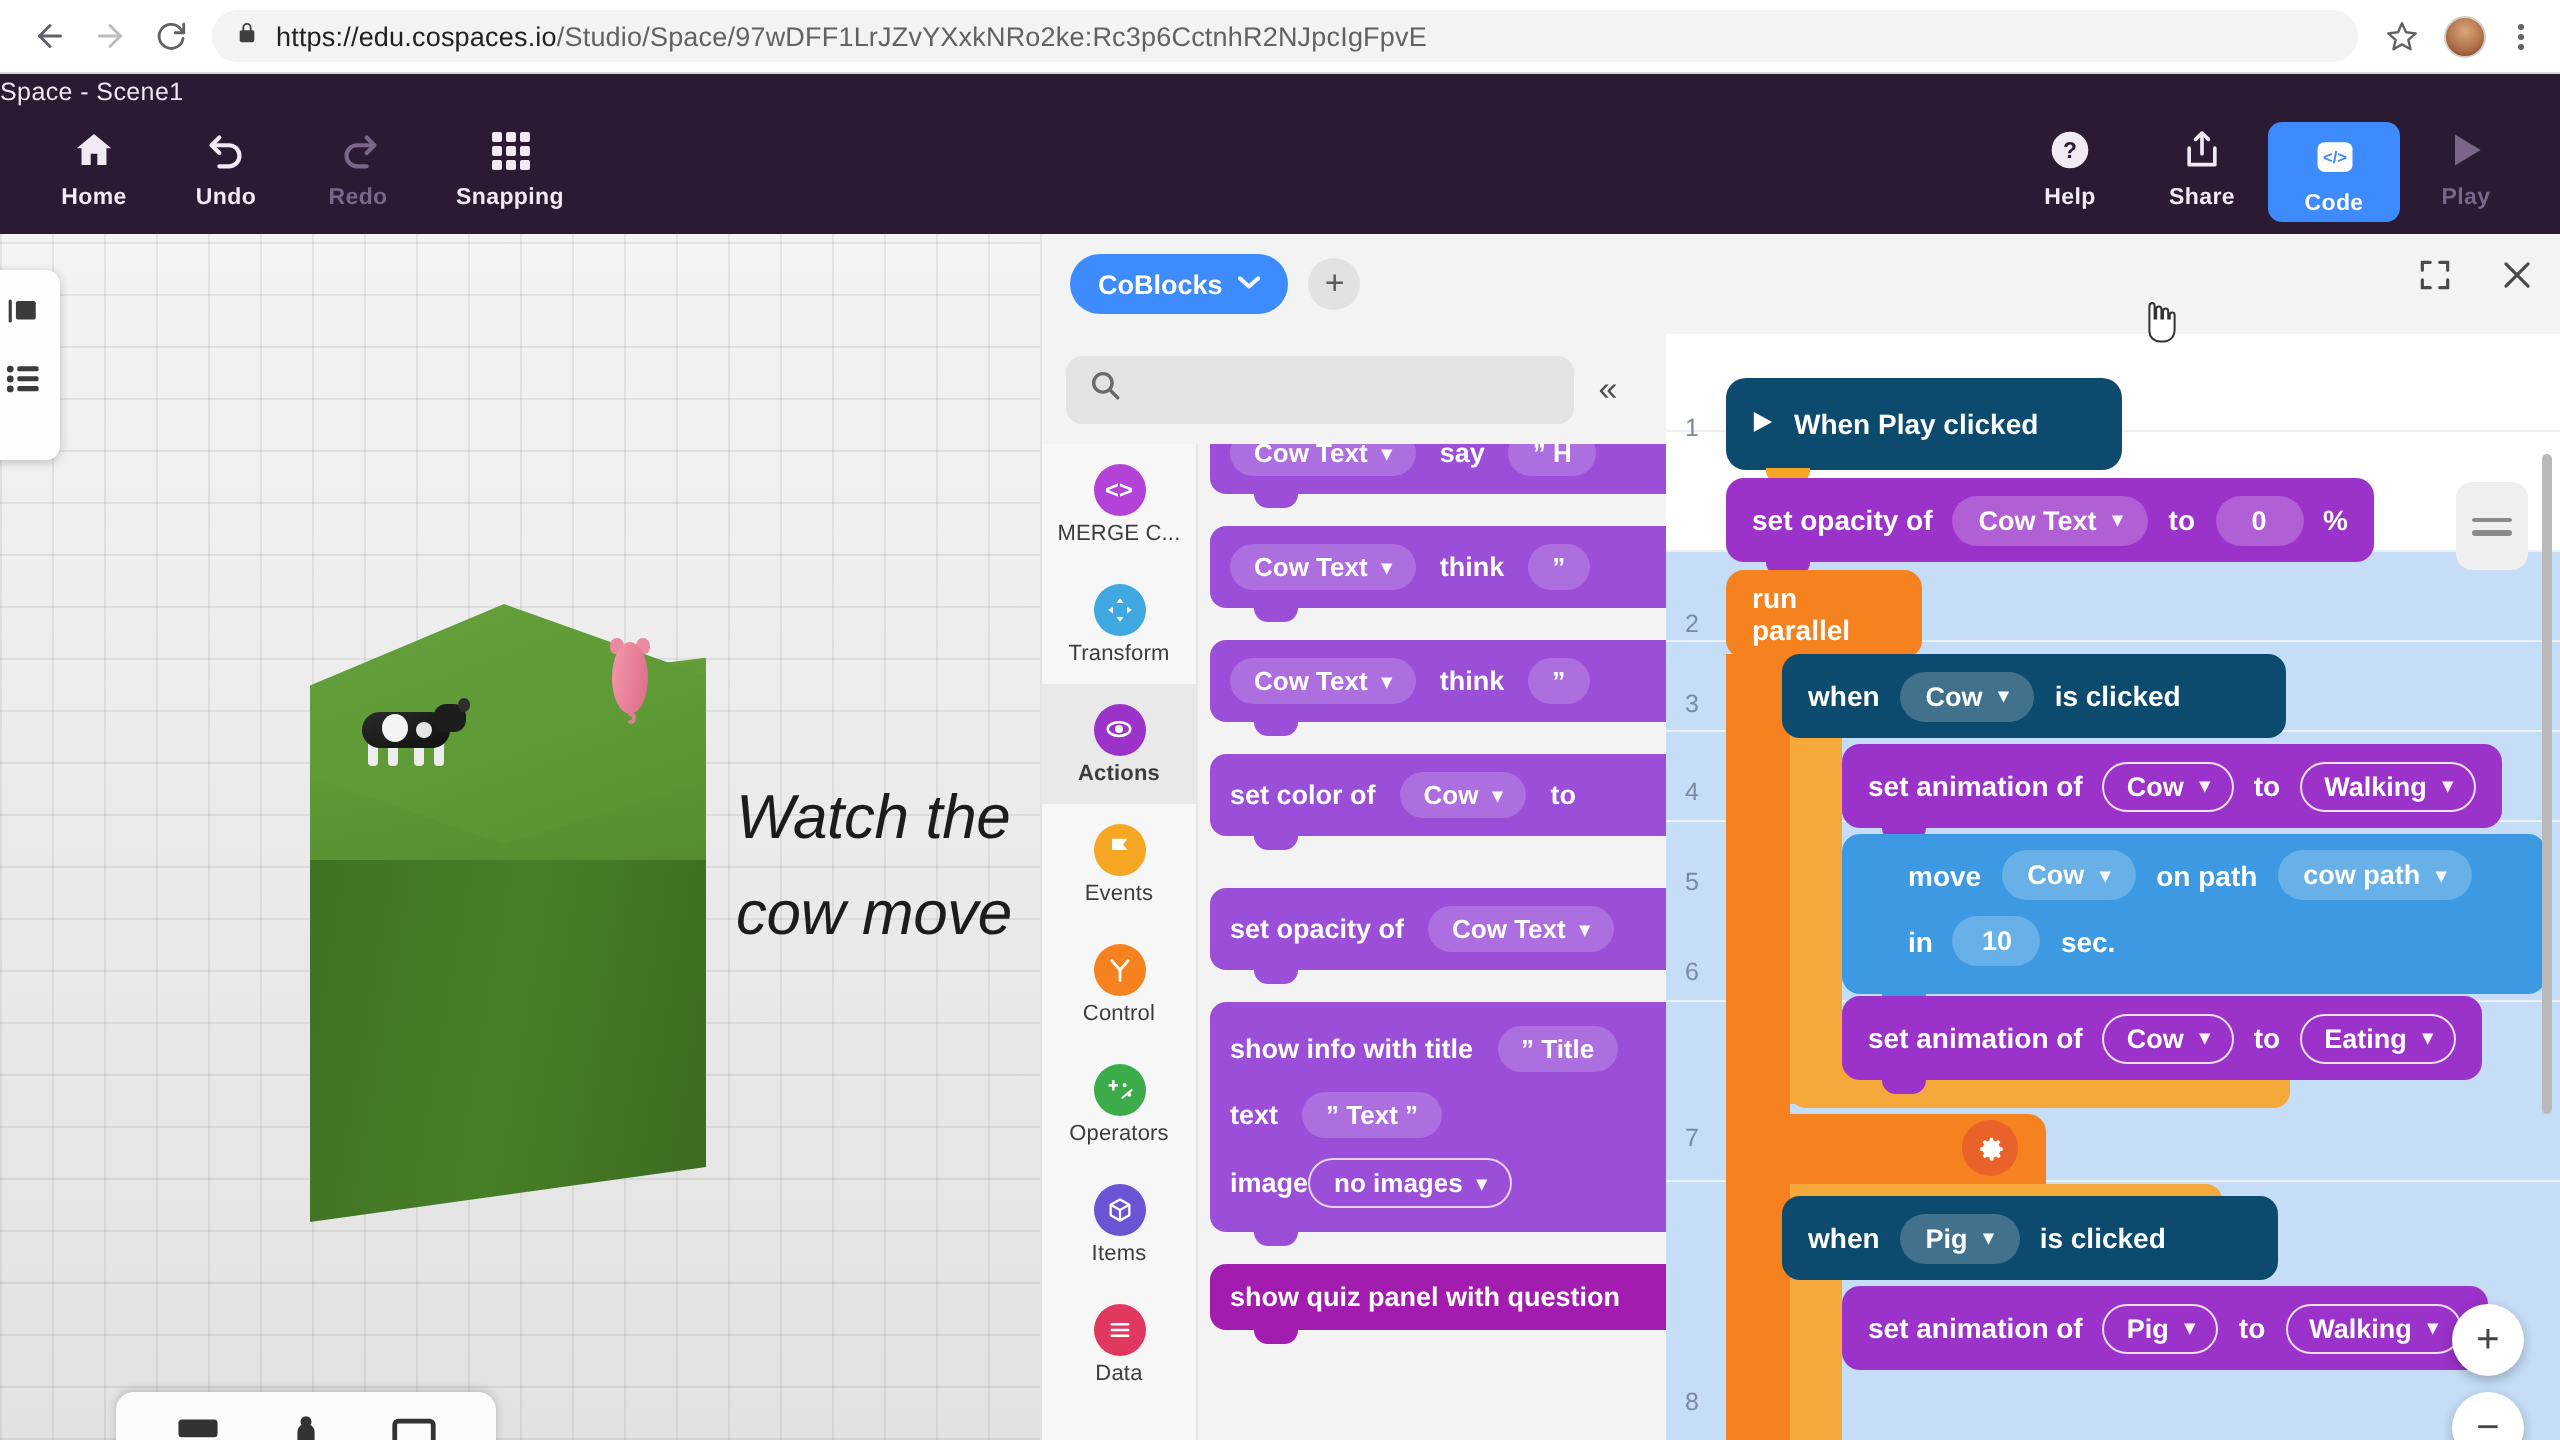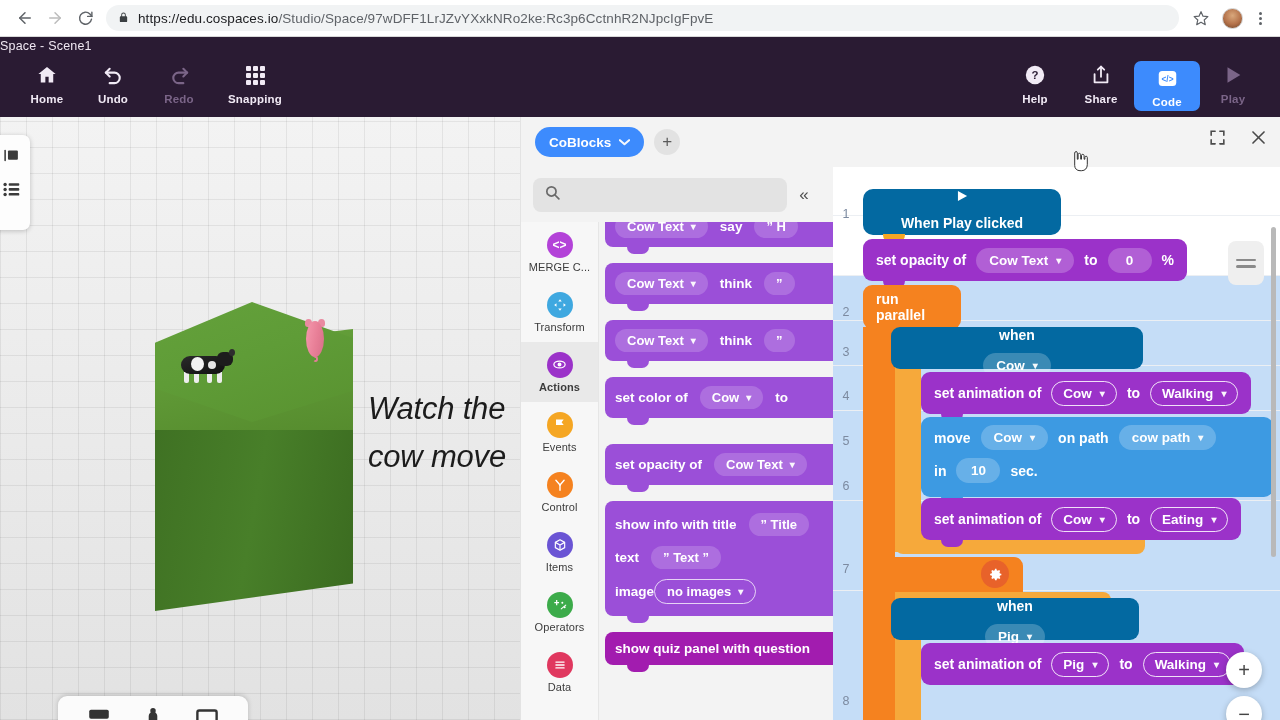--- a/index.html
+++ b/index.html
@@ -219,21 +219,21 @@
     display:flex; align-items:center; gap: 10px;
     font-size: 14px; font-weight: 700; padding: 0 13px;
   }
   .wslot {
     background: rgba(255,255,255,.22); border-radius: 14px; padding: 5px 13px;
     display:flex; align-items:center; gap: 8px; font-size:13.5px; font-weight:700;
   }
   .wslot.outlined { background: transparent; border: 1.6px solid rgba(255,255,255,.85); padding: 4px 11px;}
   .wslot.num { border-radius: 14px; min-width: 44px; justify-content:center; }
 
-  .blk-event { background: #0369a1; flex-direction: column; }
+  .blk-event { background: #0c4a6e; }
   .blk-action { background: #9b32c9; }
   .blk-control { background: #f5821f; }
 
   .knob {
     position:absolute; width: 22px; height: 8px; border-radius: 0 0 7px 7px; bottom:-7px; left: 20px;
   }
   .drag-handle {
     position:absolute; right: 16px; top: 244px; width: 36px; height: 44px;
     background: #efefef; border-radius: 8px; display:flex; align-items:center; justify-content:center;
   }
@@ -534,38 +534,38 @@
         <span class="bubble" style="background:#f5821f">
           <svg width="14" height="14" viewBox="0 0 24 24" fill="none" stroke="#fff" stroke-width="2.4" stroke-linecap="round">
               <path d="M12 21V12"></path>
               <path d="M12 12 5 4"></path>
               <path d="M12 12l7-8"></path>
             </svg>
         </span>
         <span class="cname">Control</span>
       </div>
       <div class="cat">
-        <span class="bubble" style="background:#6a54d4">
-          <svg width="14" height="14" viewBox="0 0 24 24" fill="none" stroke="#fff" stroke-width="2" stroke-linejoin="round">
-              <path d="M12 3l8 4.5v9L12 21l-8-4.5v-9z"></path>
-              <path d="M4 7.5 12 12l8-4.5M12 12v9"></path>
-            </svg>
-        </span>
-        <span class="cname">Items</span>
-      </div>
-      <div class="cat">
         <span class="bubble" style="background:#3cab4a">
           <svg width="14" height="14" viewBox="0 0 24 24" fill="#fff">
               <path d="M5 3h2.5v4H11v2.5H7.5v4H5v-4H1.5V7H5z" transform="translate(1,1) scale(.85)"></path>
               <circle cx="16" cy="8" r="1.7"></circle>
               <circle cx="20" cy="16" r="1.7"></circle>
               <rect x="12" y="14.5" width="12" height="1.8" rx=".9" transform="rotate(-40 18 15.4)"></rect>
             </svg>
         </span>
         <span class="cname">Operators</span>
+      </div>
+      <div class="cat">
+        <span class="bubble" style="background:#6a54d4">
+          <svg width="14" height="14" viewBox="0 0 24 24" fill="none" stroke="#fff" stroke-width="2" stroke-linejoin="round">
+              <path d="M12 3l8 4.5v9L12 21l-8-4.5v-9z"></path>
+              <path d="M4 7.5 12 12l8-4.5M12 12v9"></path>
+            </svg>
+        </span>
+        <span class="cname">Items</span>
       </div>
       <div class="cat">
         <span class="bubble" style="background:#e0385f">
           <svg width="14" height="14" viewBox="0 0 24 24" fill="none" stroke="#fff" stroke-width="2.2" stroke-linecap="round">
               <line x1="5" y1="7" x2="19" y2="7"></line>
               <line x1="5" y1="12" x2="19" y2="12"></line>
               <line x1="5" y1="17" x2="19" y2="17"></line>
             </svg>
         </span>
         <span class="cname">Data</span>
@@ -735,21 +735,21 @@
           <span class="caret">▾</span>
         </span>
         <span>to</span>
         <span class="wslot outlined">
           <span>Walking</span>
           <span class="caret">▾</span>
         </span>
         <span class="knob" style="background:#9b32c9"></span>
       </div>
 
-      <div style="position:absolute; left:88px; top:250px; width:352px; height:80px; background:#3d9ae2; border-radius:9px;">
+      <div style="position:absolute; left:88px; top:250px; width:352px; height:80px; background:#3d9ae2; border-radius:9px;padding-left:20px;">
         <div style="display:flex; align-items:center; gap:10px; padding:8px 13px 0 13px; color:#fff; font-size:14px; font-weight:700;">
           <span>move</span>
           <span class="wslot">
             <span>Cow</span>
             <span class="caret">▾</span>
           </span>
           <span>on path</span>
           <span class="wslot">
             <span>cow path</span>
             <span class="caret">▾</span>

